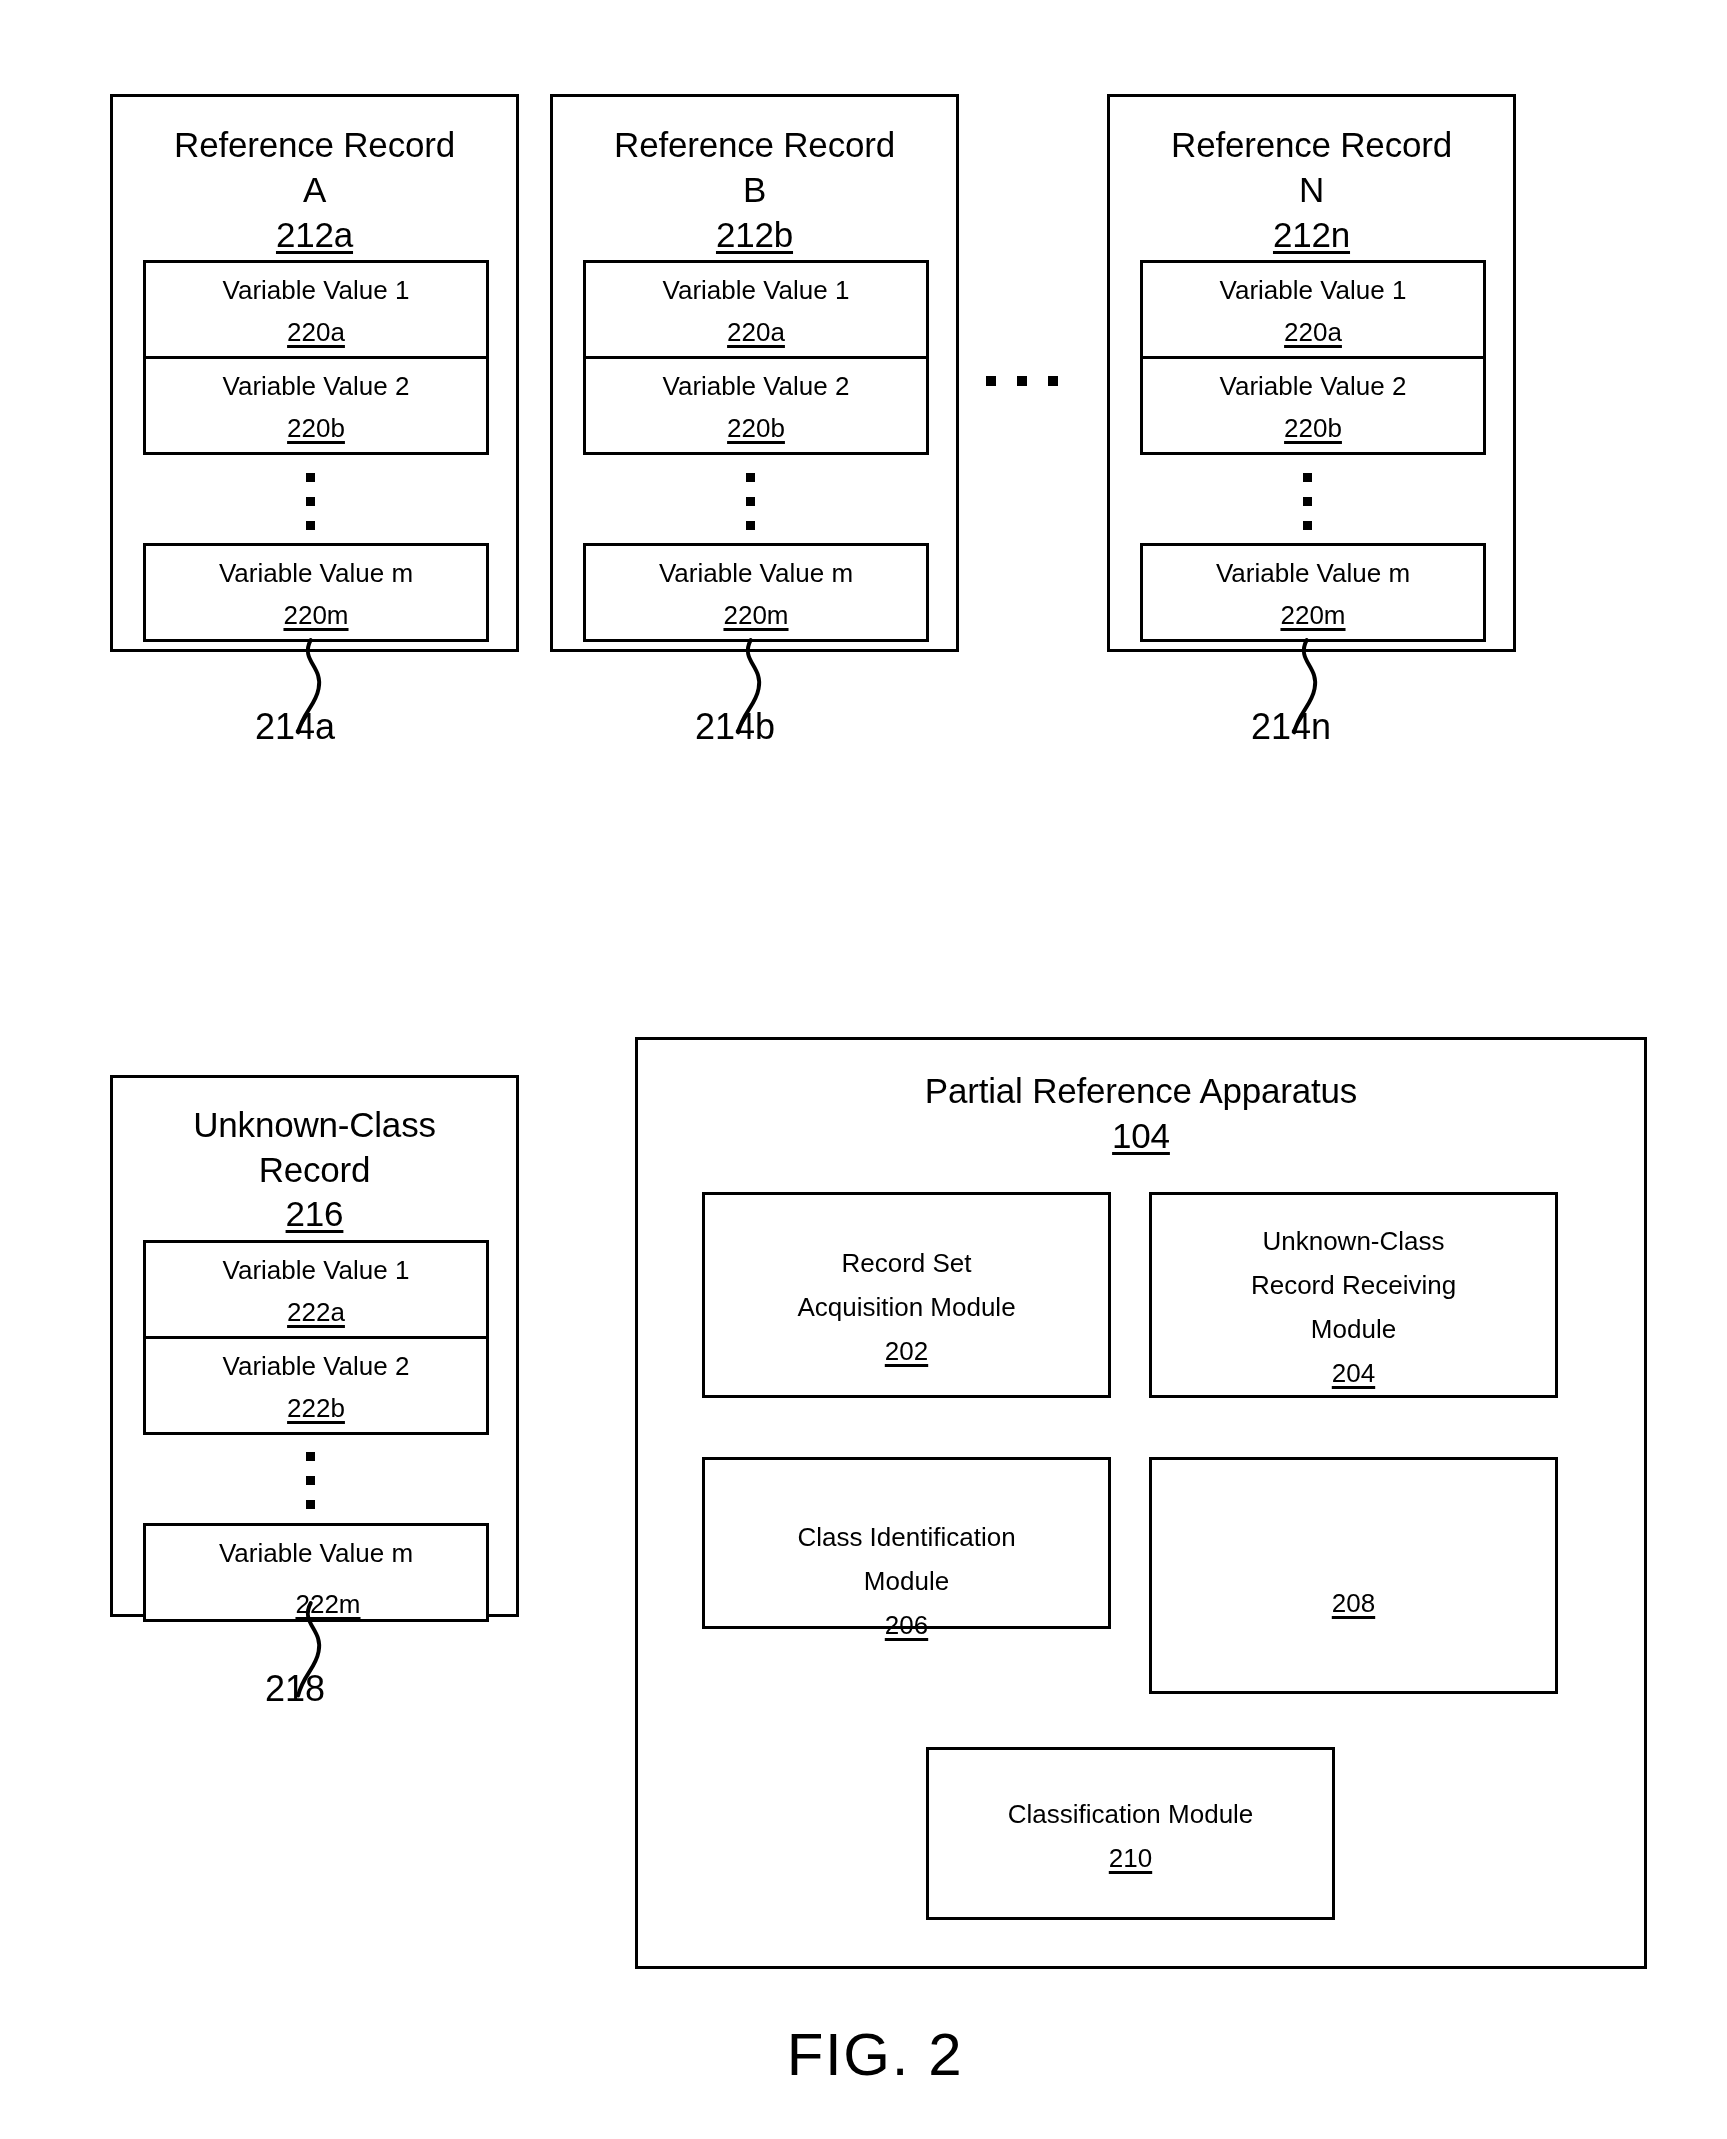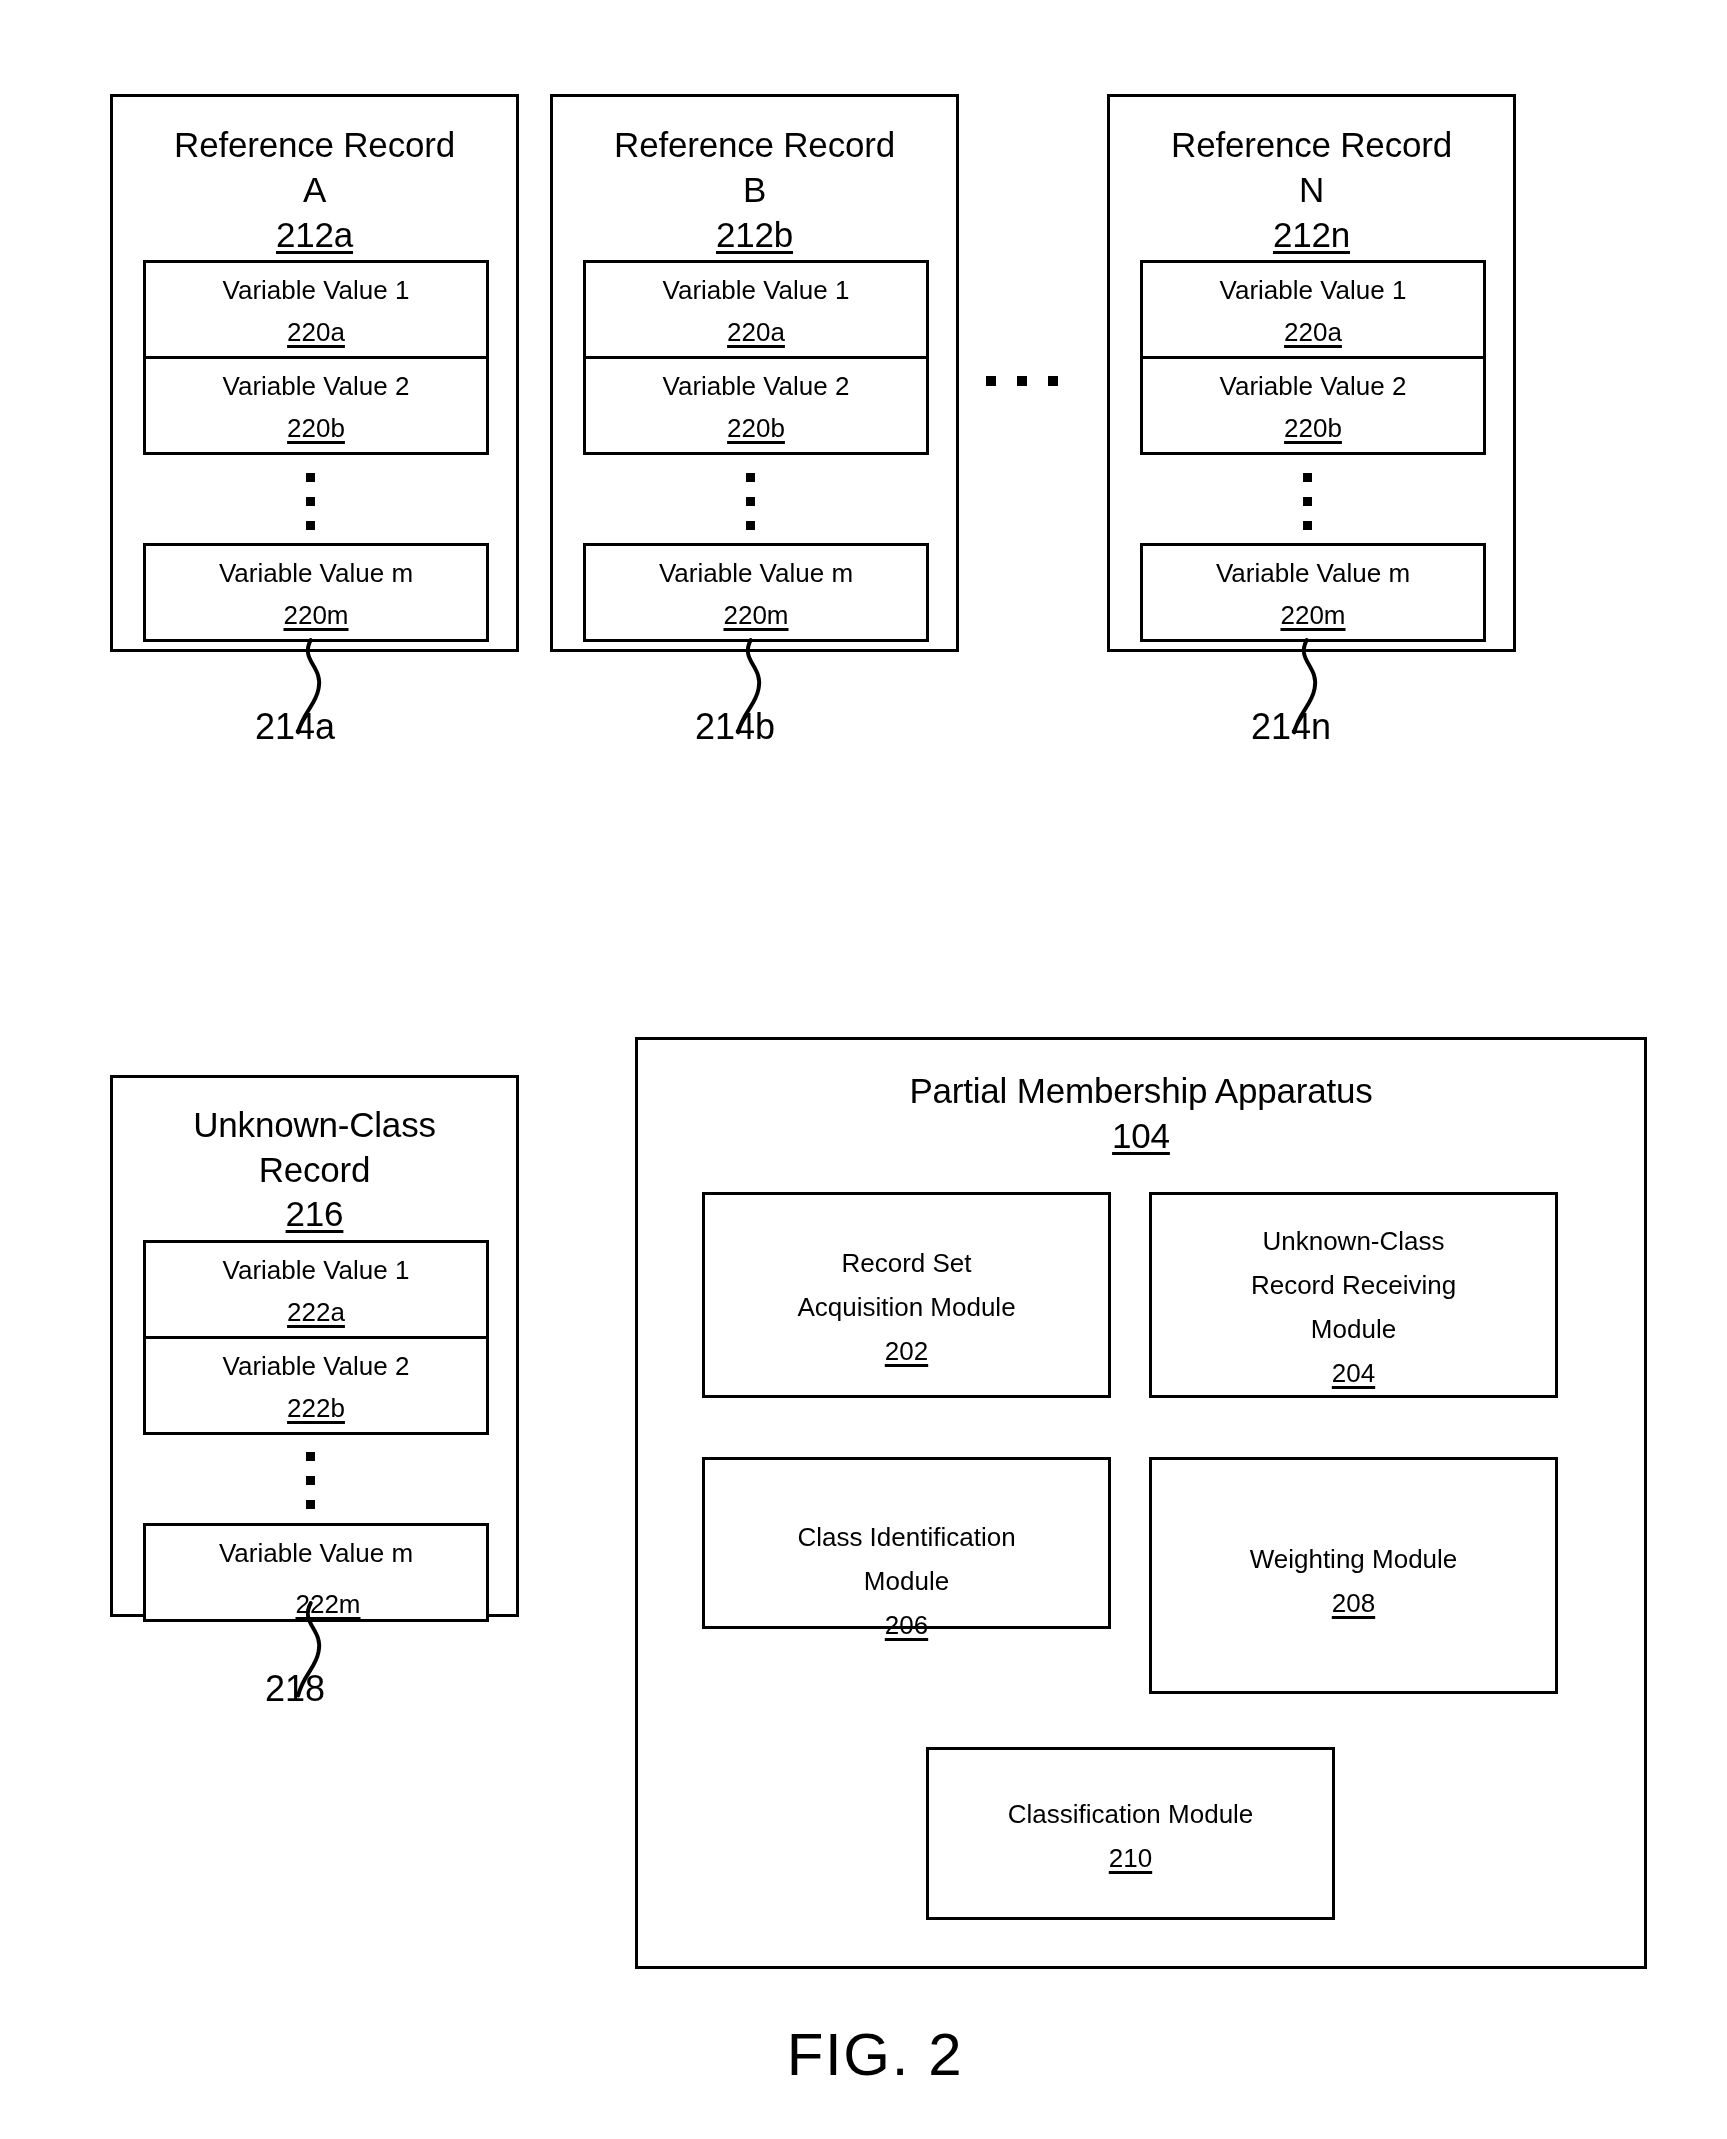--- a/index.html
+++ b/index.html
@@ -250,21 +250,21 @@
       <div class="centered-text num" style="top:56px;padding-left:24px;">222m</div>
     </div>
   </div>
 
   <svg class="squiggle" style="left:295px; top:1603px; width:55px; height:94px;" viewBox="0 0 70 120">
     <path d="M 20 0 C 6 26, 36 34, 30 62 C 26 84, 10 92, 4 118"></path>
   </svg>
   <div class="leader-label" style="left:228px; top:1668px; width:134px;">218</div>
 
   <div class="box" style="left:635px; top:1037px; width:1012px; height:932px;">
-    <div class="ttl" style="top:20.4px;">Partial Membership Apparatus</div>
+    <div class="ttl" style="top:20.4px;">Partial Reference Apparatus</div>
     <div class="ttl num" style="top:65px;">104</div>
 
     <div class="inner-box" style="left:64px; top:152px; width:409px; height:206px;">
       <div class="centered-text" style="top:46px;">Record Set</div>
       <div class="centered-text" style="top:90px;">Acquisition Module</div>
       <div class="centered-text num" style="top:134px;">202</div>
     </div>
 
     <div class="inner-box" style="left:511px; top:152px; width:409px; height:206px;">
       <div class="centered-text" style="top:23.6px;">Unknown-Class</div>
@@ -273,21 +273,20 @@
       <div class="centered-text num" style="top:156px;">204</div>
     </div>
 
     <div class="inner-box" style="left:64px; top:417px; width:409px; height:172px;">
       <div class="centered-text" style="top:55px;">Class Identification</div>
       <div class="centered-text" style="top:99px;">Module</div>
       <div class="centered-text num" style="top:143px;">206</div>
     </div>
 
     <div class="inner-box" style="left:511px; top:417px; width:409px; height:237px;">
-      <div class="centered-text" style="top:77px;">Weighting Module</div>
       <div class="centered-text num" style="top:121px;">208</div>
     </div>
 
     <div class="inner-box" style="left:288px; top:707px; width:409px; height:173px;">
       <div class="centered-text" style="top:42px;">Classification Module</div>
       <div class="centered-text num" style="top:86px;">210</div>
     </div>
   </div>
 
   <div class="fig-caption" style="top:2020px;padding-left:23px;">FIG. 2</div>

